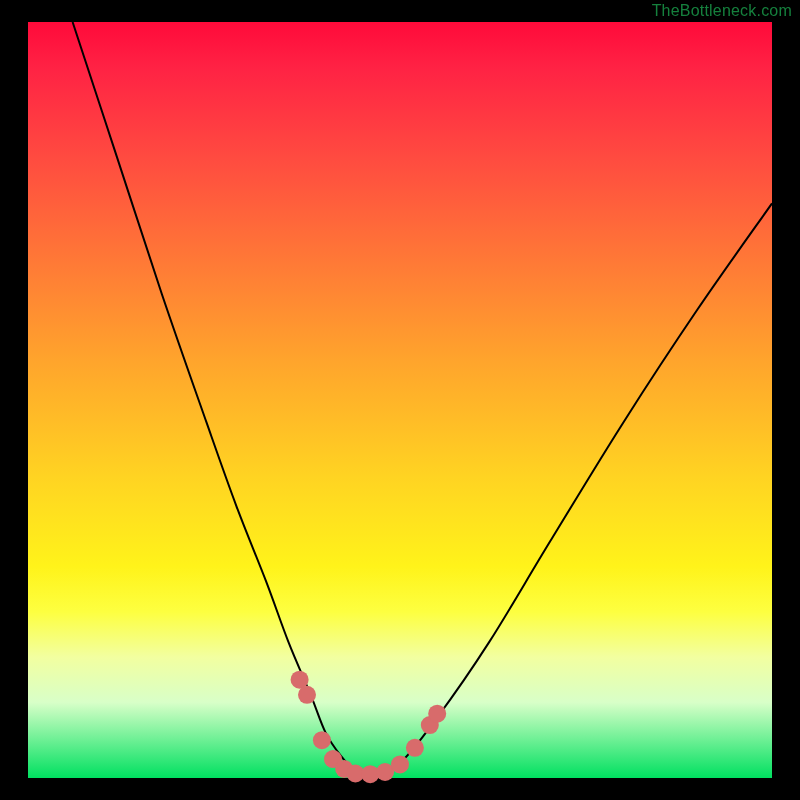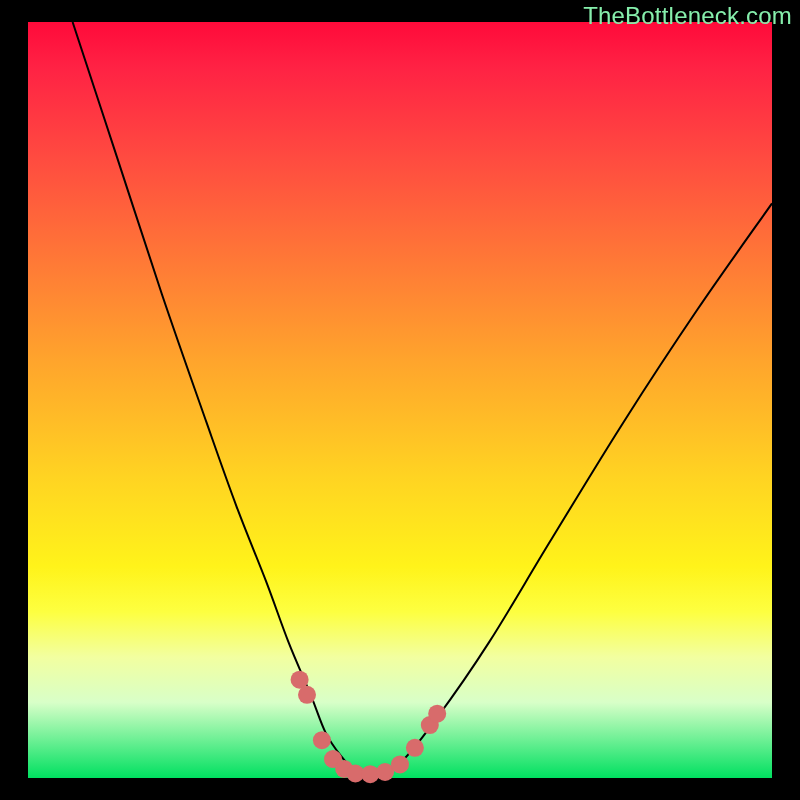--- a/index.html
+++ b/index.html
@@ -35,22 +35,22 @@
       #fdff40 78%,
       #f2ffa0 84%,
       #d8ffc8 90%,
       #00e060 100%
     );
   }
   .watermark {
     position: absolute;
     top: 2px;
     right: 8px;
-    color: #86efac;
-    font-size: 24px;
+    color: #15803d;
+    font-size: 16px;
     font-weight: 500;
     letter-spacing: 0.2px;
     user-select: none;
   }
   svg.curve {
     position: absolute;
     left: 0; top: 0;
     width: 100%;
     height: 100%;
     overflow: visible;

